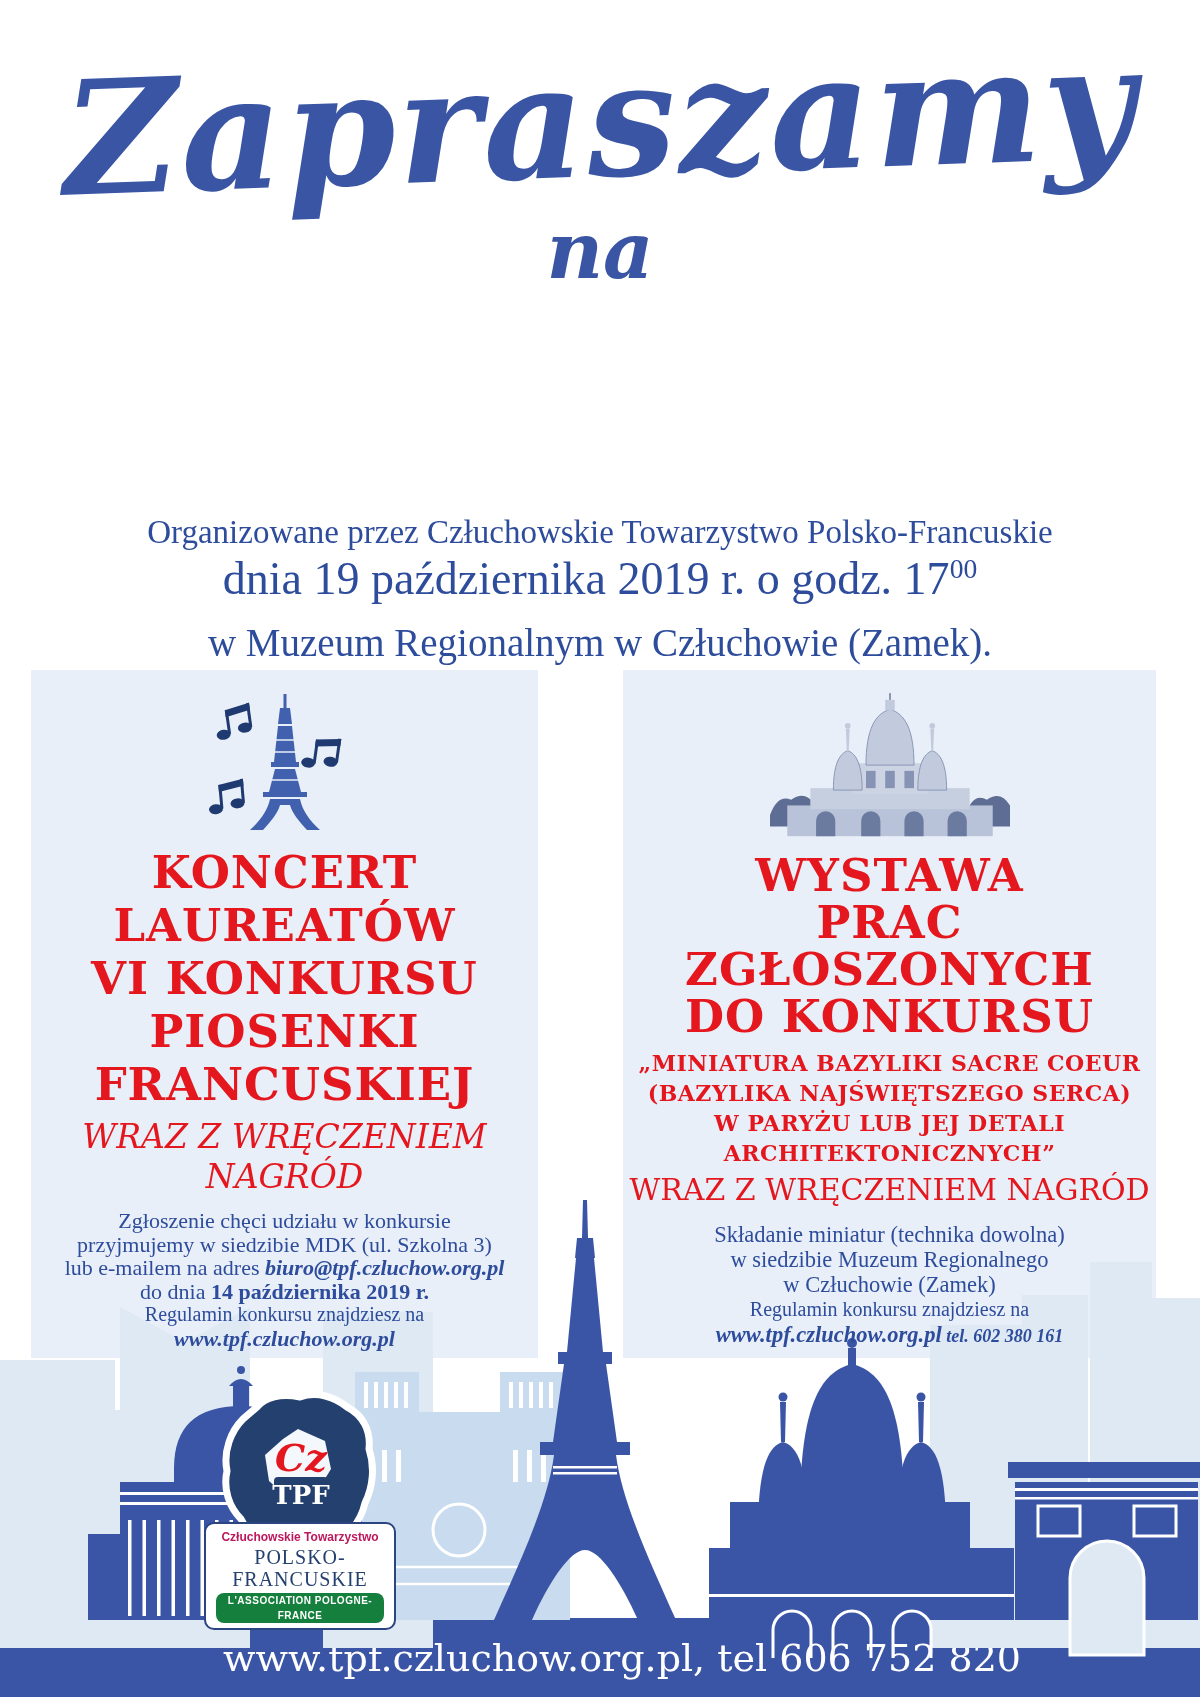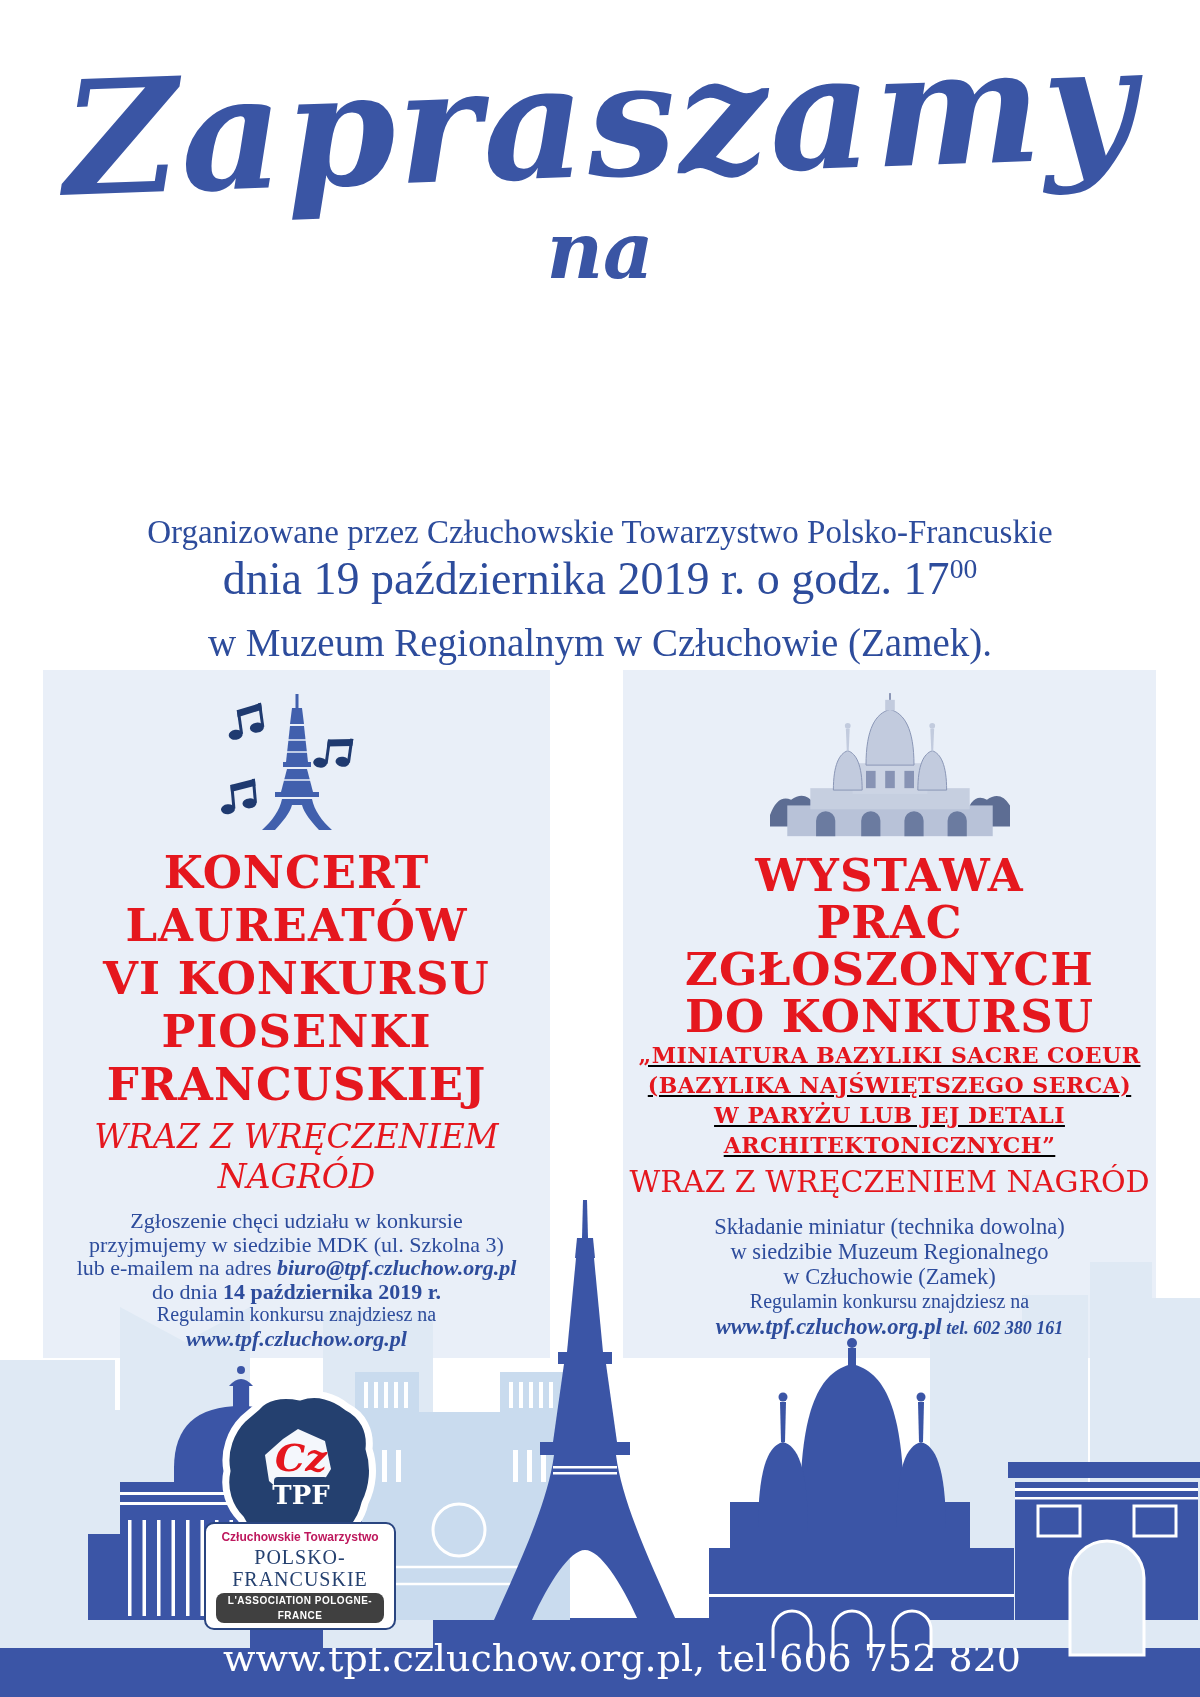--- a/index.html
+++ b/index.html
@@ -14,32 +14,32 @@
               font-size:78px;line-height:1;color:#3a55a4;}
   .main-title{top:294px;font-family:"Liberation Serif", serif;font-weight:bold;color:#ed1c24;
               font-size:97px;line-height:1.0;letter-spacing:-1px;}
   .organizer{top:514px;font-size:33px;color:#2d4c9c;}
   .datetime{top:552px;font-size:46px;color:#2d4c9c;}
   .datetime sup{font-size:60%;}
   .venue{top:620px;font-size:39px;color:#2d4c9c;}
 
   
   .panel{position:absolute;top:670px;height:688px;background:#e9eff8;}
-  .panel-left{left:43px;width:507px;}
+  .panel-left{left:31px;width:507px;}
   .panel-right{left:623px;width:533px;}
   .panel-content{position:relative;z-index:3;width:100%;height:100%;text-align:center;}
 
   .panel-icon{margin-top:18px;}
   .photo-icon{margin-top:22px;}
   .panel-heading{margin-top:4px;}
   .hline{font-family:"DejaVu Serif", serif;font-weight:bold;color:#e5171e;
          font-size:45px;line-height:53px;letter-spacing:1px;}
   .hline-r{line-height:47px;}
   .sub-red{font-family:"DejaVu Serif", serif;color:#e5171e;font-size:33px;line-height:40px;margin-top:6px;font-style:italic;}
-  .contest{margin-top:0;text-decoration:underline;}
+  .contest{margin-top:8px;}
   .contest div{font-family:"DejaVu Serif", serif;font-weight:bold;color:#e5171e;
                font-size:22px;line-height:30px;letter-spacing:0.5px;}
   .sub-red-r{font-family:"DejaVu Serif", serif;color:#e5171e;font-size:30px;line-height:36px;margin-top:4px;}
   .details{margin-top:12px;color:#2d4c9c;font-size:22px;line-height:23.5px;}
   .details-r{margin-top:14px;line-height:25px;font-size:22.5px;}
   .details .sm{font-size:20px;}
   .details .bi{font-weight:bold;font-style:italic;}
   .details .b{font-weight:bold;}
   .details .it-sm{font-weight:bold;font-style:italic;font-size:18px;}
 
@@ -49,21 +49,21 @@
   #footer-bar span{display:inline-block;margin-top:18px;color:#ffffff;font-size:38px;
                    font-family:"DejaVu Serif", serif;margin-left:44px;}
   #skyline{position:absolute;left:0;top:1200px;z-index:2;}
 
   
   #logo{position:absolute;left:205px;top:1385px;width:190px;height:250px;z-index:4;text-align:center;}
   #logo-card{position:absolute;left:50%;top:137px;transform:translateX(-50%);width:184px;
              background:#ffffff;border:2px solid #2a4580;border-radius:10px;padding:4px 2px 5px 2px;}
   .logo-l1{font-family:"Liberation Sans", sans-serif;font-weight:bold;color:#be185d;font-size:12px;line-height:18px;}
   .logo-l2{font-family:"Liberation Serif", serif;color:#24406f;font-size:20px;line-height:22px;letter-spacing:1px;}
-  .logo-l3{margin:3px auto 0 auto;width:168px;background:#404040;border-radius:8px;color:#ffffff;
+  .logo-l3{margin:3px auto 0 auto;width:168px;background:#15803d;border-radius:8px;color:#ffffff;
            font-family:"Liberation Sans", sans-serif;font-weight:bold;font-size:10px;line-height:15px;letter-spacing:0.5px;}
 </style>
 </head>
 <body>
 
 <div id="poster">
 
   <div class="ctr script-main">Zapraszamy</div>
   <div class="ctr script-sub">na</div>
   <div class="ctr organizer">Organizowane przez Człuchowskie Towarzystwo Polsko-Francuskie</div>

